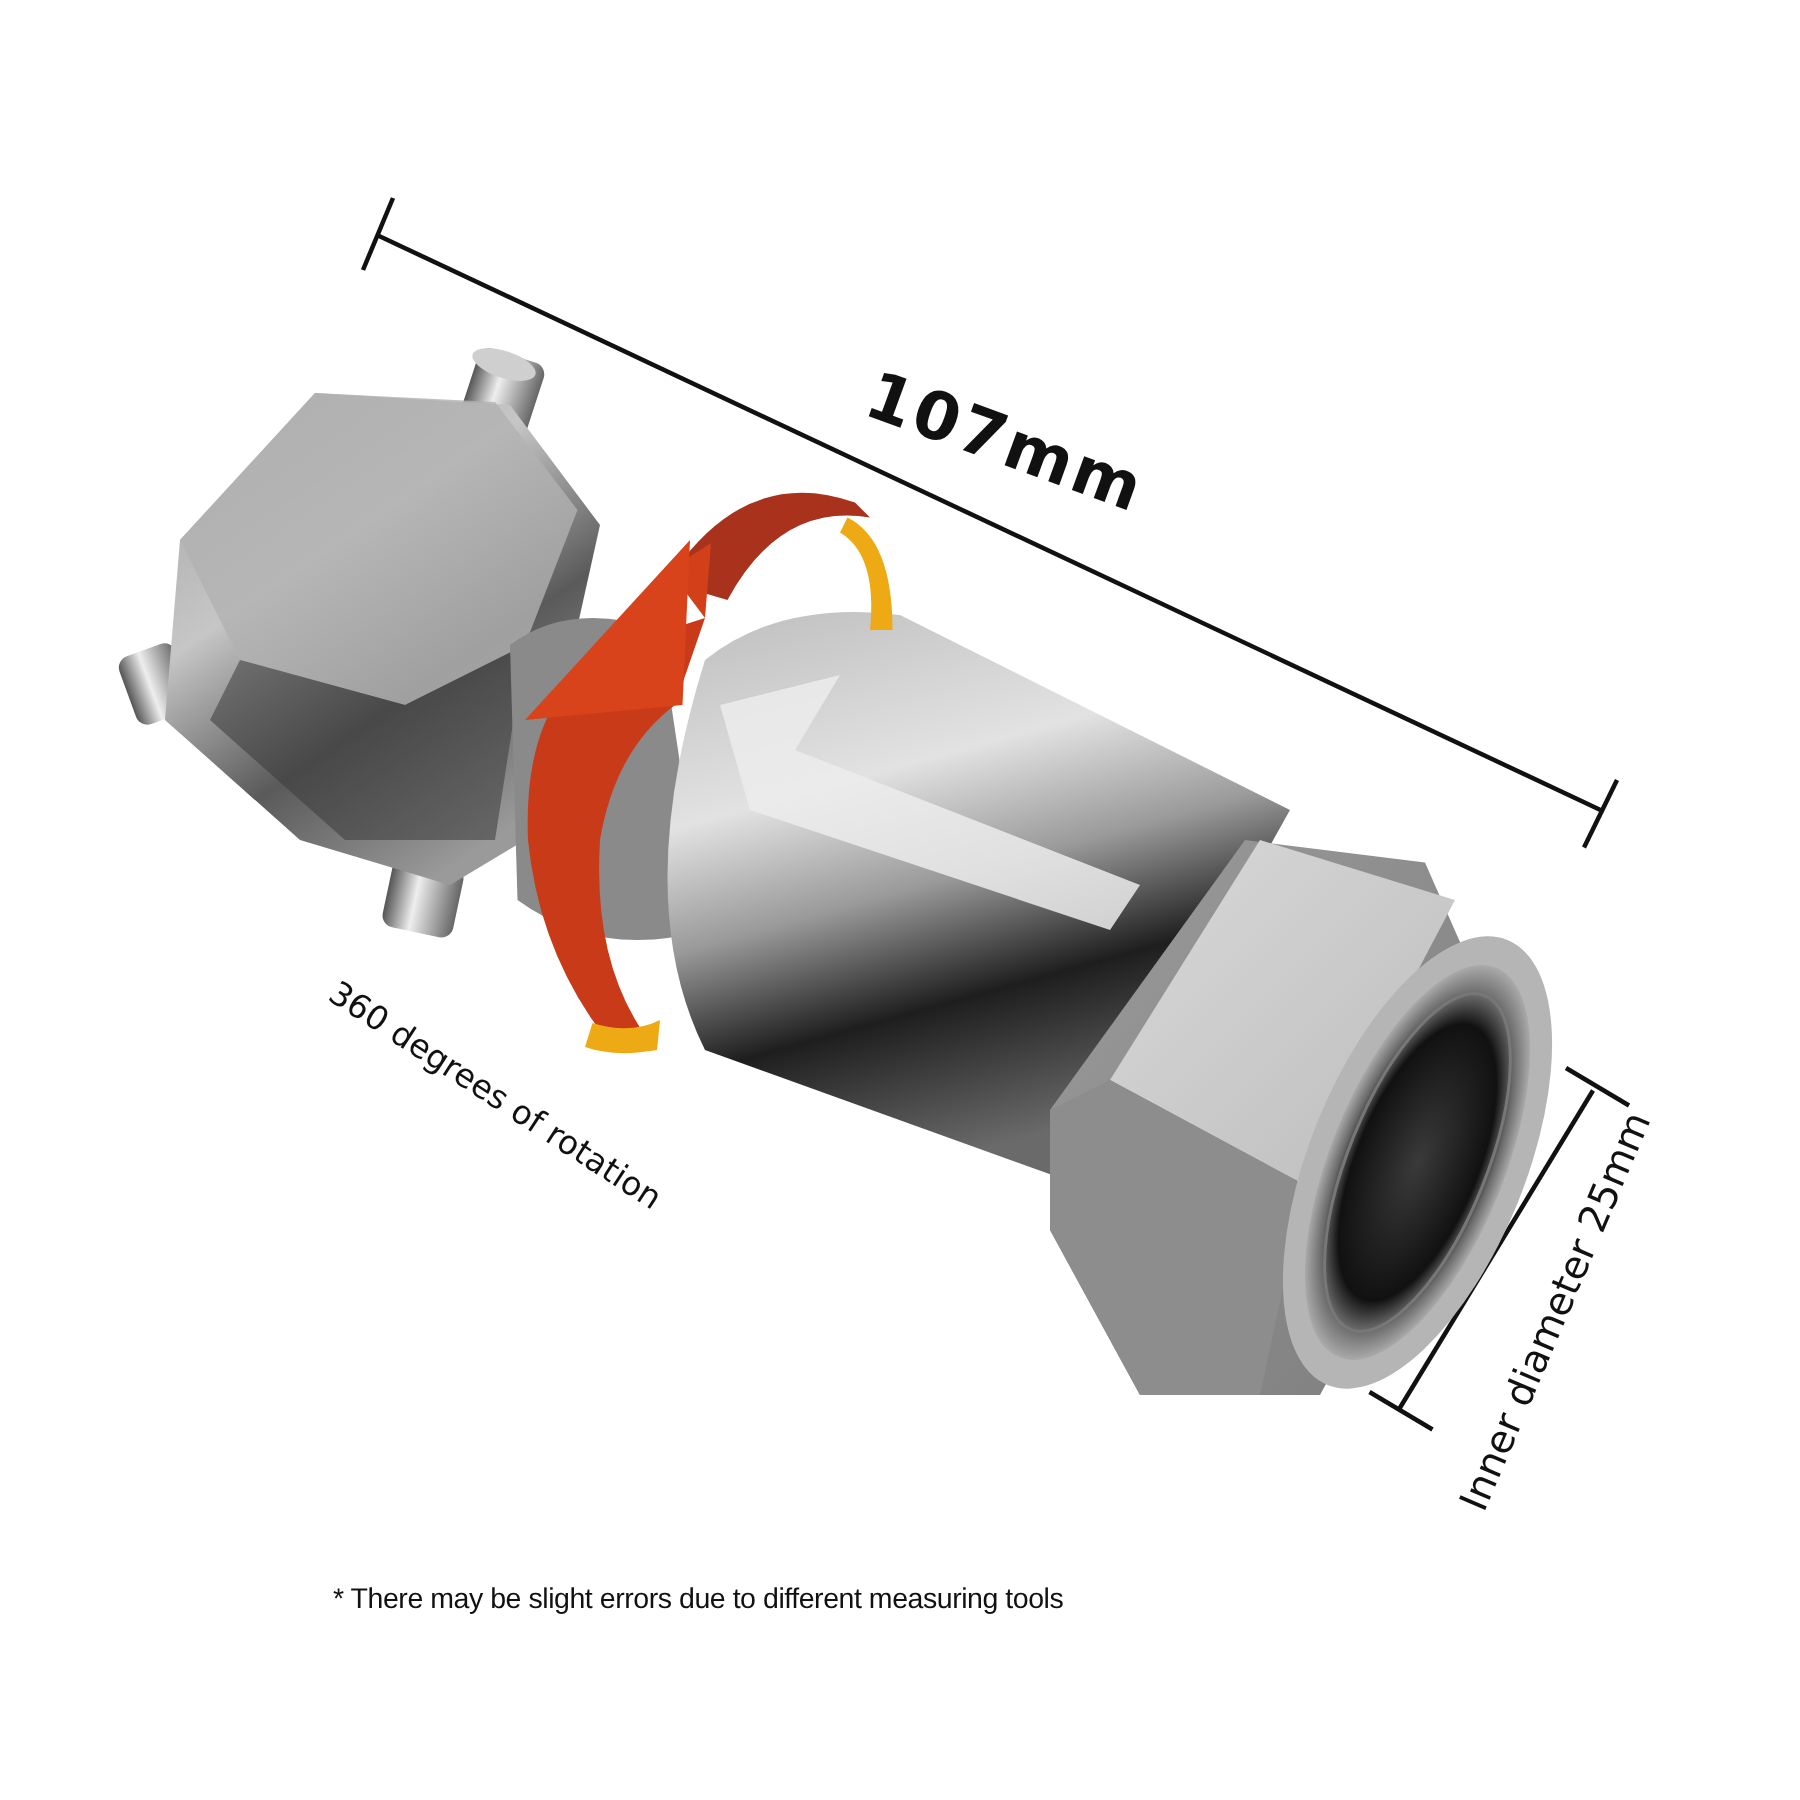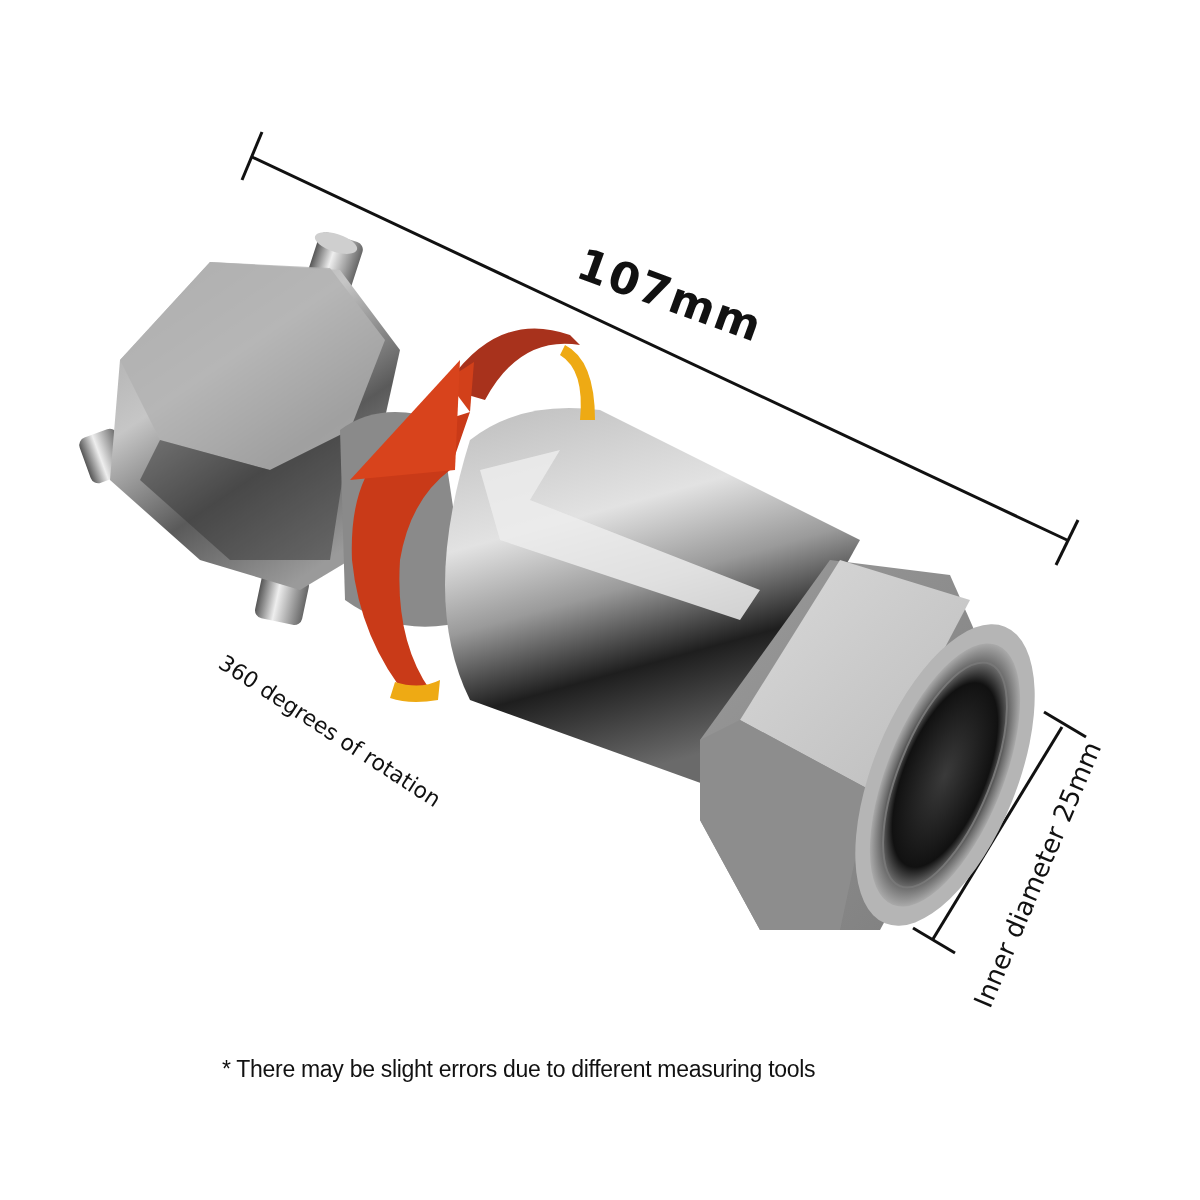--- a/index.html
+++ b/index.html
@@ -2,21 +2,21 @@
 <html><head>
 <meta charset="utf-8">
 <style>
   html,body{margin:0;padding:0;background:#fff;}
   .canvas{position:relative;width:1200px;height:1200px;background:#ffffff;overflow:hidden;font-family:"DejaVu Sans","Liberation Sans",sans-serif;}
   svg.art{position:absolute;left:0;top:0;}
   .label{position:absolute;color:#111;white-space:nowrap;transform-origin:left top;}
   .len-label{left:588px;top:238px;font-size:44px;font-weight:bold;letter-spacing:2px;transform:rotate(20deg);font-family:"DejaVu Sans",sans-serif;}
   .rot-label{left:228px;top:650px;font-size:22px;transform:rotate(33deg);font-family:"DejaVu Sans",sans-serif;}
   .dia-label{left:968px;top:1000px;font-size:26px;transform:rotate(-67deg);font-family:"DejaVu Sans",sans-serif;}
-  .note{position:absolute;left:222px;top:1056px;font-size:23px;color:#111;font-family:"Liberation Sans",sans-serif;letter-spacing:-0.3px;}
+  .note{position:absolute;left:222px;top:1056px;font-size:19px;color:#111;font-family:"Liberation Sans",sans-serif;letter-spacing:-0.3px;}
 </style>
 </head>
 <body>
 
 <div class="canvas">
 
   <svg class="art" width="1200" height="1200" viewBox="0 0 1200 1200">
     <defs>
       <linearGradient id="bodyGrad" x1="0" y1="0" x2="0.3" y2="1">
         <stop offset="0" stop-color="#bdbdbd"></stop>

